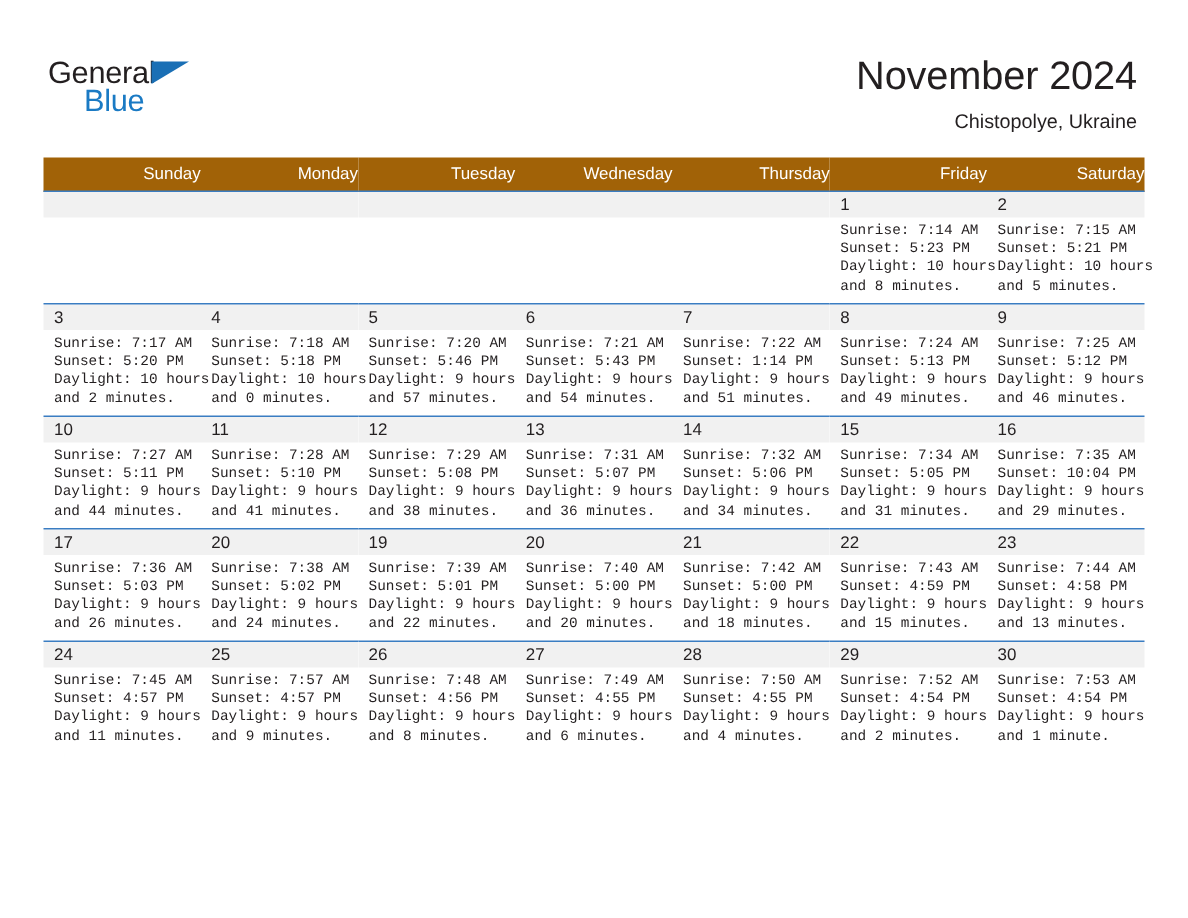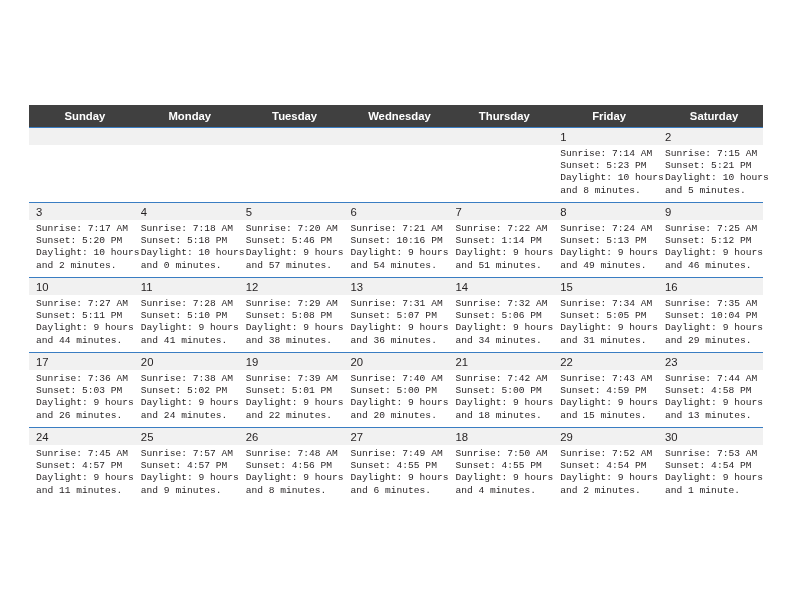--- a/index.html
+++ b/index.html
@@ -88,25 +88,25 @@
   
   .calendar {
     position: absolute;
     left: 29px;
     top: 105px;
     width: 734px;
     border-collapse: collapse;
     table-layout: fixed;
   }
   .calendar th {
-    background: #404040;
+    background: #a16207;
     color: #ffffff;
     font-size: 11.3px;
-    font-weight: bold;
-    text-align: center;
+    font-weight: normal;
+    text-align: right;
     padding: 4px 0 5px 7px;
     height: 13px;
     border: none;
   }
   .calendar td {
     vertical-align: top;
     padding: 0;
     border: none;
     border-top: 1.2px solid #3a7dc2;
     height: 74px;
@@ -136,20 +136,34 @@
   }
   .cell-empty .daynum-band {
     background: #f1f1f1;
   }
 </style>
 </head>
 <body>
 
 <div class="page">
 
+  <div class="header">
+
+    <div class="logo">
+      <span class="logo-general">General</span>
+      <span class="logo-tri"></span>
+      <span class="logo-blue">Blue</span>
+    </div>
+
+    <div class="title-block">
+      <div class="month-title">November 2024</div>
+      <div class="location">Chistopolye, Ukraine</div>
+    </div>
+
+  </div>
 
   <table class="calendar">
     <thead>
       <tr>
         <th>Sunday</th>
         <th>Monday</th>
         <th>Tuesday</th>
         <th>Wednesday</th>
         <th>Thursday</th>
         <th>Friday</th>
@@ -222,21 +236,21 @@
               <div>Sunrise: 7:20 AM</div>
               <div>Sunset: 5:46 PM</div>
               <div>Daylight: 9 hours</div>
               <div>and 57 minutes.</div>
             </div>
           </td>
           <td>
             <div class="daynum-band">6</div>
             <div class="cell-body">
               <div>Sunrise: 7:21 AM</div>
-              <div>Sunset: 10:16 PM</div>
+              <div>Sunset: 5:43 PM</div>
               <div>Daylight: 9 hours</div>
               <div>and 54 minutes.</div>
             </div>
           </td>
           <td>
             <div class="daynum-band">7</div>
             <div class="cell-body">
               <div>Sunrise: 7:22 AM</div>
               <div>Sunset: 1:14 PM</div>
               <div>Daylight: 9 hours</div>
@@ -423,21 +437,21 @@
           <td>
             <div class="daynum-band">27</div>
             <div class="cell-body">
               <div>Sunrise: 7:49 AM</div>
               <div>Sunset: 4:55 PM</div>
               <div>Daylight: 9 hours</div>
               <div>and 6 minutes.</div>
             </div>
           </td>
           <td>
-            <div class="daynum-band">18</div>
+            <div class="daynum-band">28</div>
             <div class="cell-body">
               <div>Sunrise: 7:50 AM</div>
               <div>Sunset: 4:55 PM</div>
               <div>Daylight: 9 hours</div>
               <div>and 4 minutes.</div>
             </div>
           </td>
           <td>
             <div class="daynum-band">29</div>
             <div class="cell-body">

